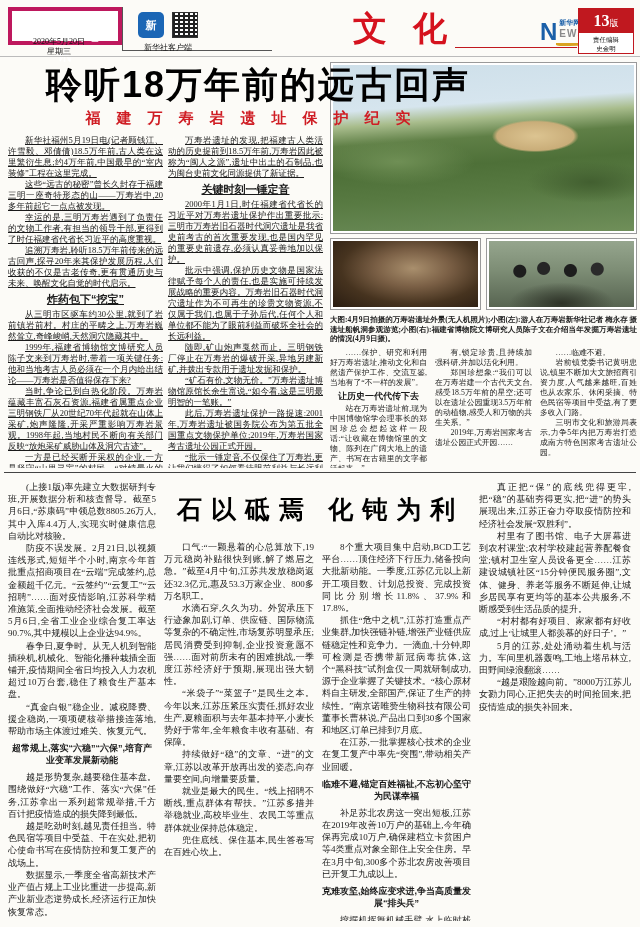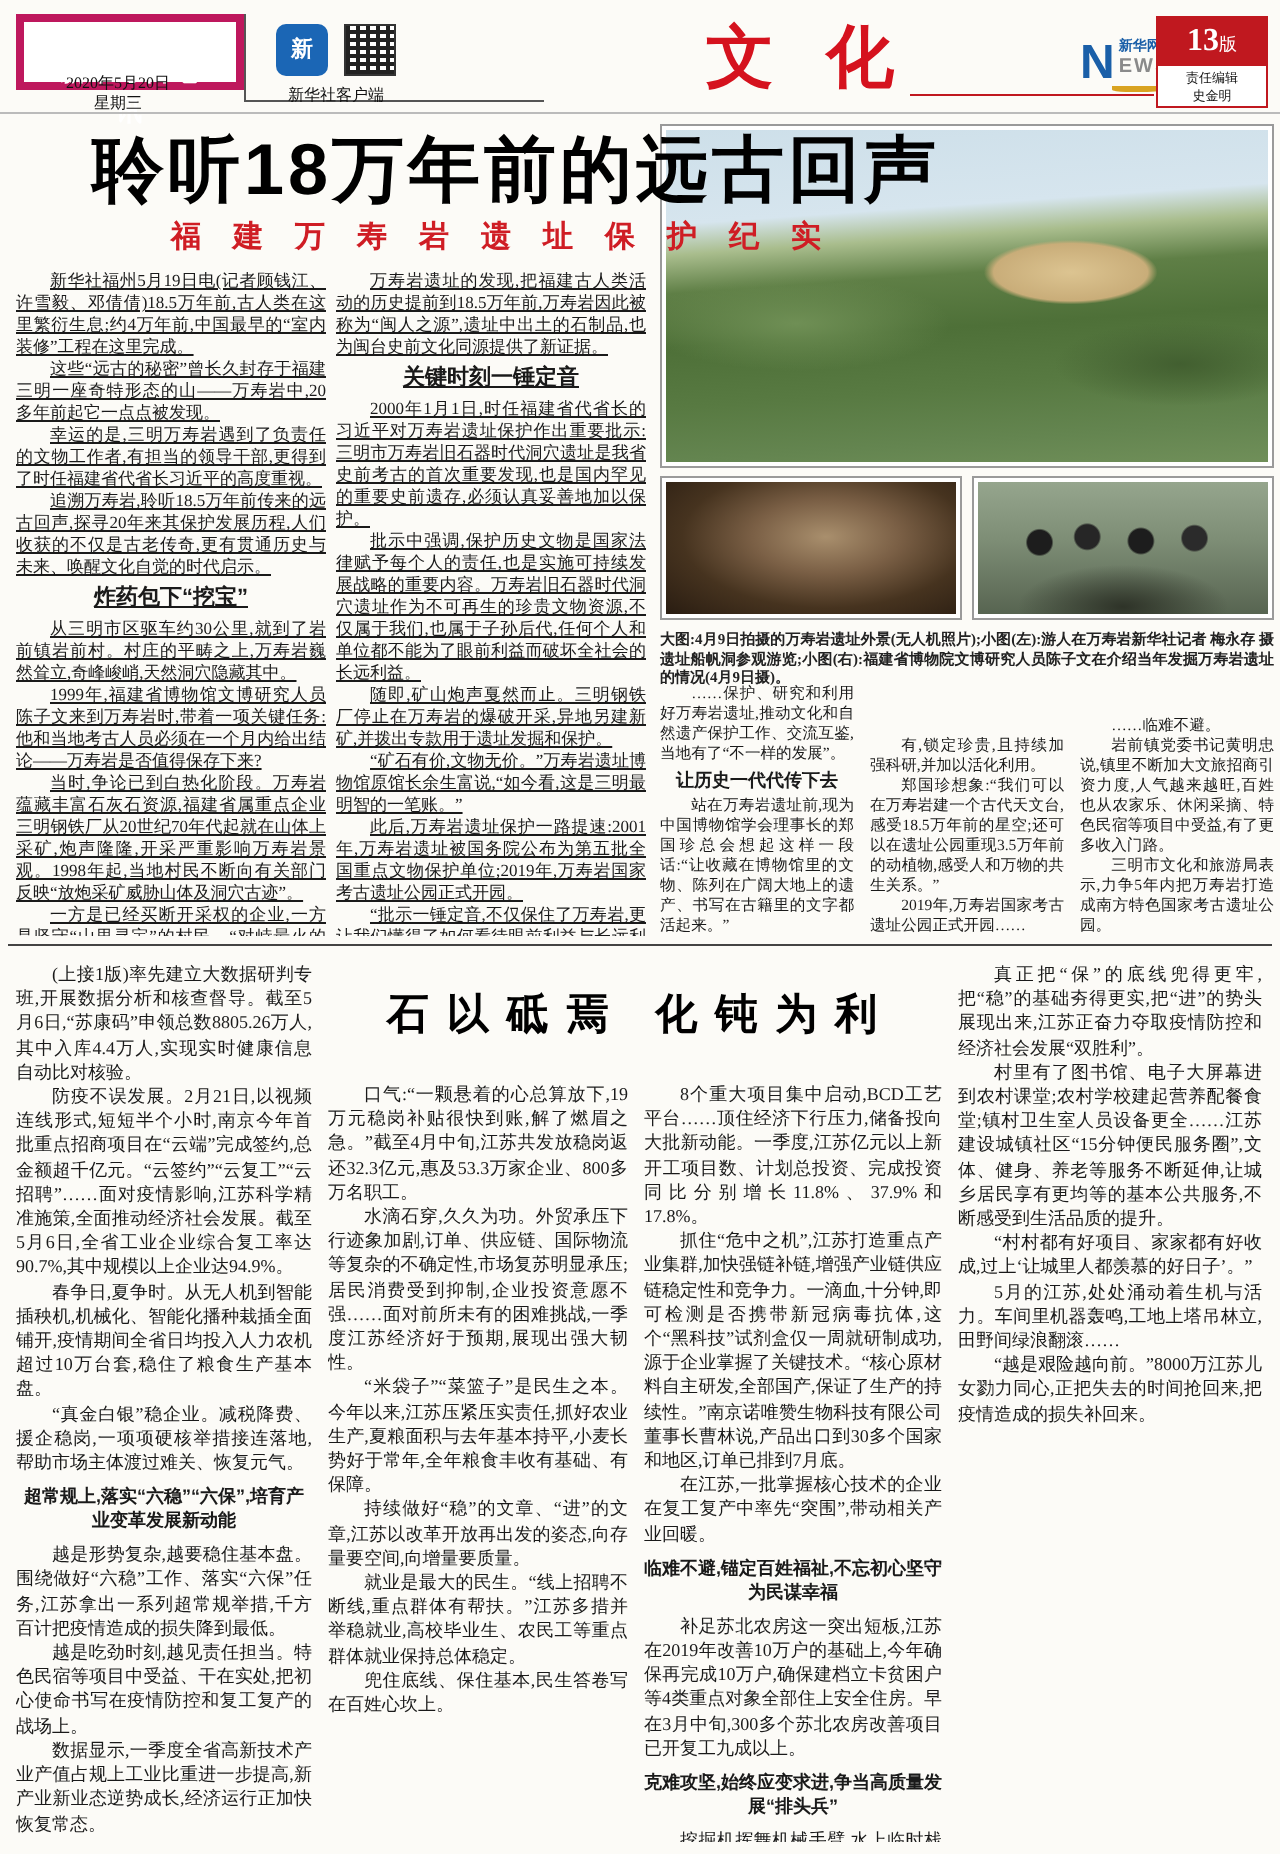--- a/index.html
+++ b/index.html
@@ -71,32 +71,32 @@
   .caption { left:330px; top:315px; width:307px; font-size:7.5px; line-height:9.5px;
              color:#222; font-weight:bold; text-align:justify; }
   .caption .credit { float:right; font-weight:bold; }
 
   .col { overflow:hidden; text-align:justify; font-size:8.5px; line-height:11px;text-decoration:underline; }
   .col p { text-indent:2em; }
   .colhead { font-family:"Liberation Sans",sans-serif; font-weight:bold; text-align:center;
              font-size:11px; margin:5px 0 4px 0; text-indent:0 !important; }
   .c1 { left:8px;   top:135px; width:155px; height:333px; }
   .c2 { left:168px; top:135px; width:155px; height:333px; }
-  .minis { left:330px; top:348px; width:307px; height:120px; display:flex; gap:8px;align-items:flex-end; }
+  .minis { left:330px; top:348px; width:307px; height:120px; display:flex; gap:8px; }
   .mini { flex:1; overflow:hidden; text-align:justify; font-size:7.8px; line-height:10px; }
   .mini p { text-indent:2em; }
   .minihead { font-family:"Liberation Sans",sans-serif; font-weight:bold; text-align:center;
               font-size:9px; margin:3px 0; text-indent:0 !important; }
 
   .divider { left:4px; top:472px; width:632px; border-top:1px solid #444; height:0; }
 
   
   .b-headline { left:168px; top:493px; width:305px; text-align:center; color:#000;
                 font-family:"Liberation Serif",serif; font-weight:bold;
-                font-size:21px; letter-spacing:9px; }
+                font-size:25px; letter-spacing:9px; }
   .bcol { overflow:hidden; text-align:justify; font-size:9px; line-height:12.2px; }
   .bcol p { text-indent:2em; }
   .bsub { font-family:"Liberation Sans",sans-serif; font-weight:bold; text-align:center;
           font-size:9px; line-height:12px; margin:5px 0; text-indent:0 !important; }
   .b1 { left:8px;   top:481px; width:148px; height:440px; }
   .b2 { left:164px; top:541px; width:150px; height:380px; }
   .b3 { left:322px; top:541px; width:149px; height:380px; }
   .b4 { left:479px; top:481px; width:152px; height:440px; }
 </style>
 </head>

